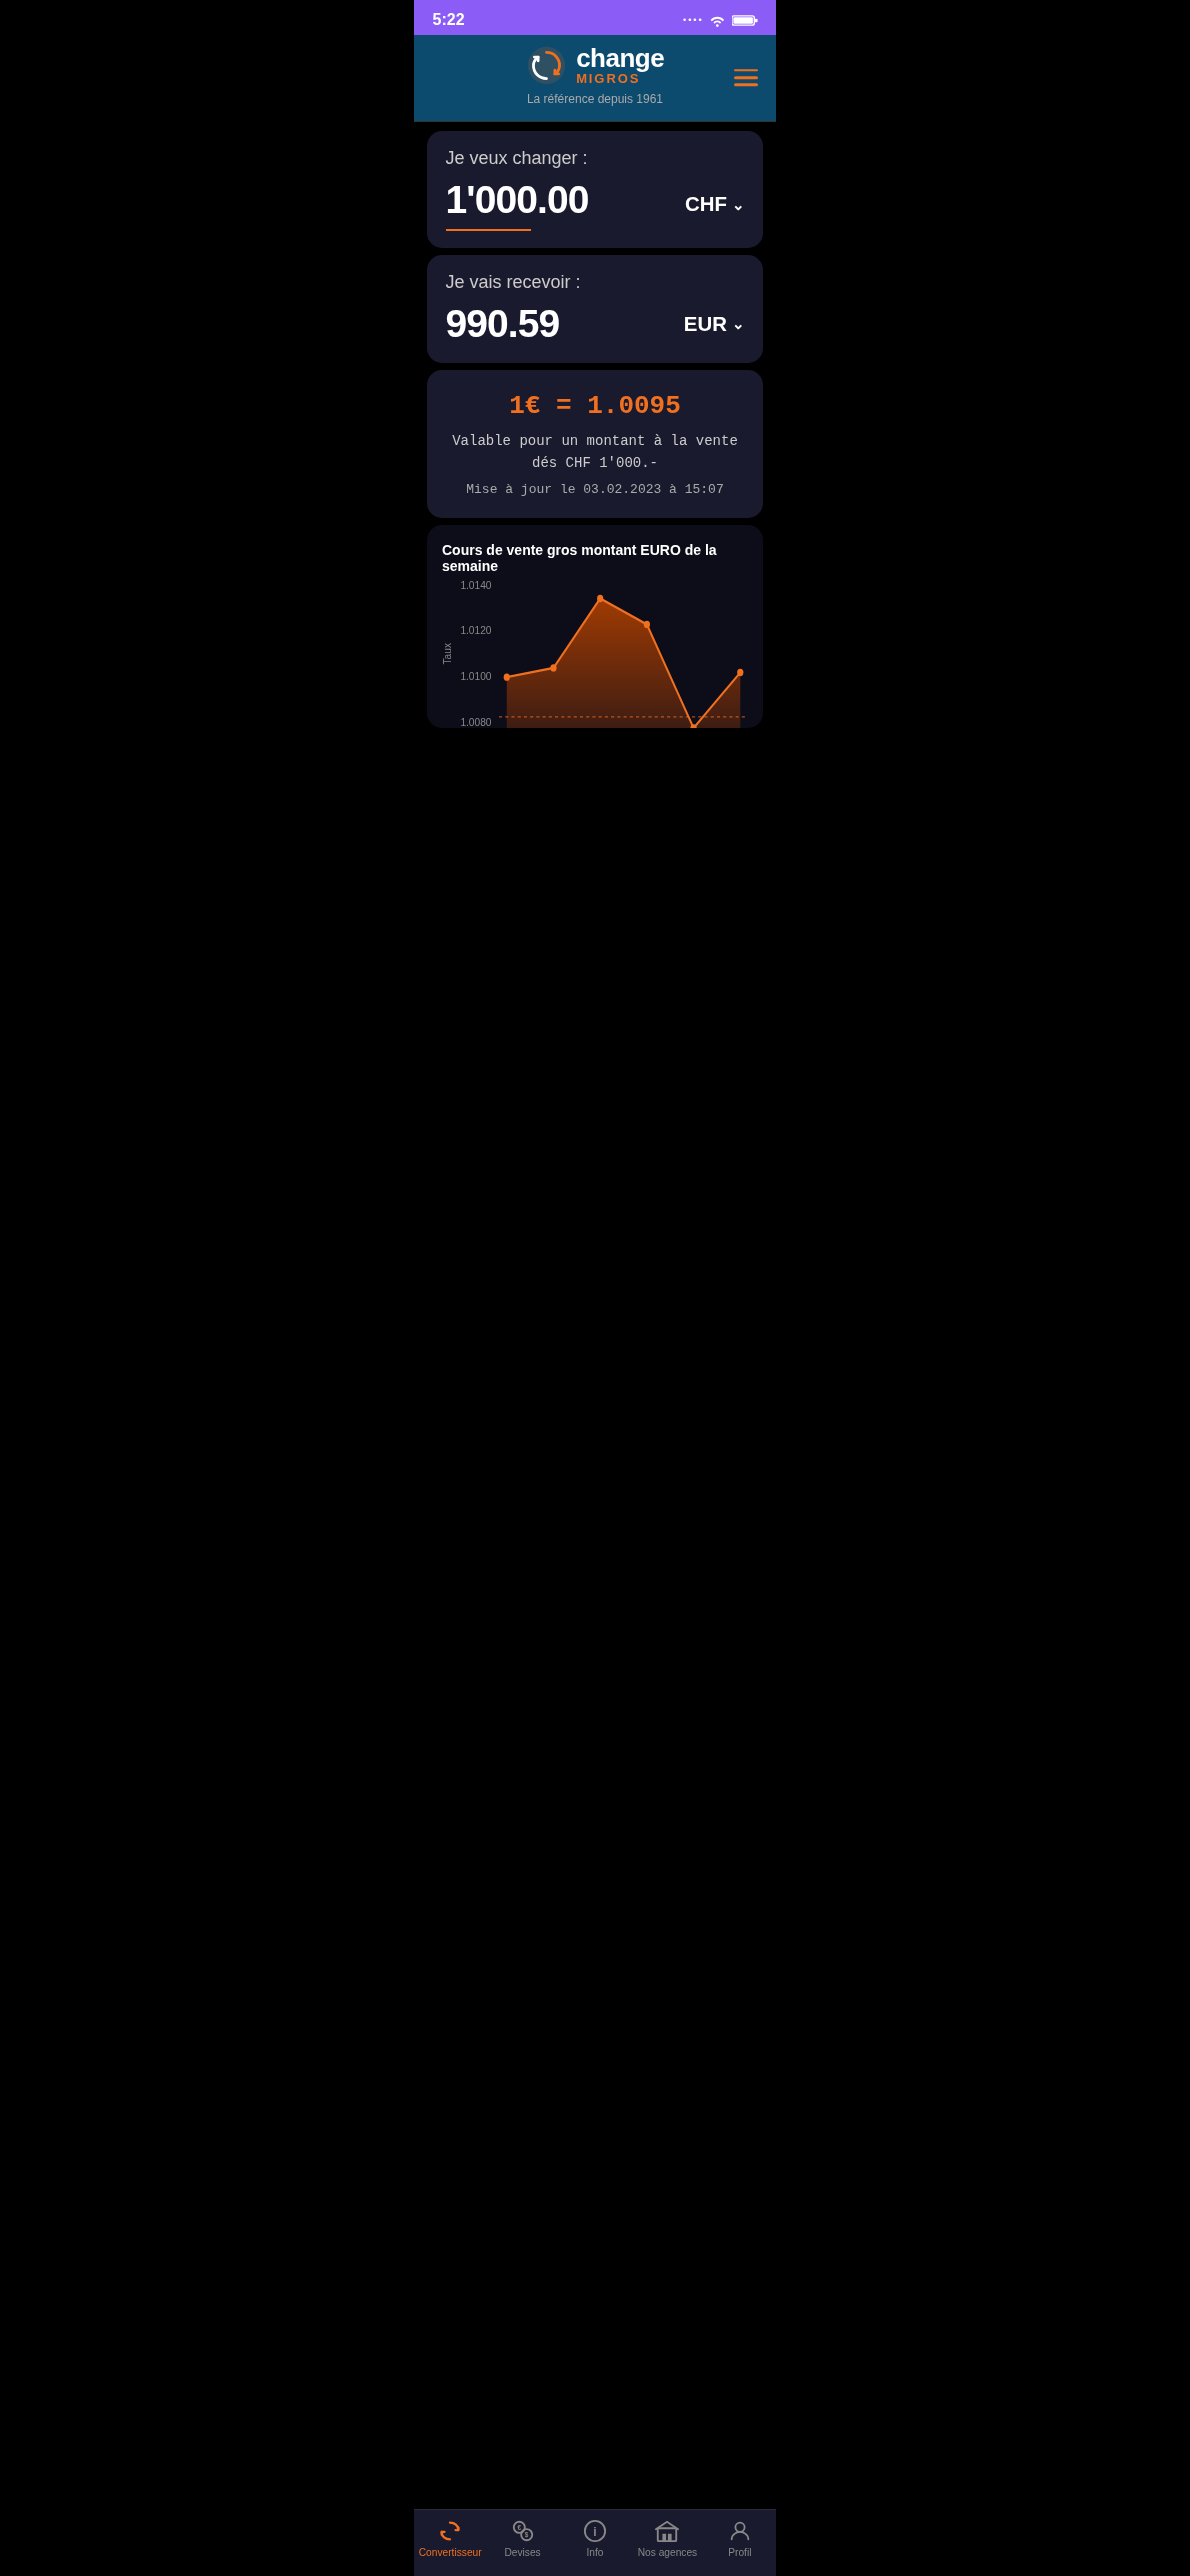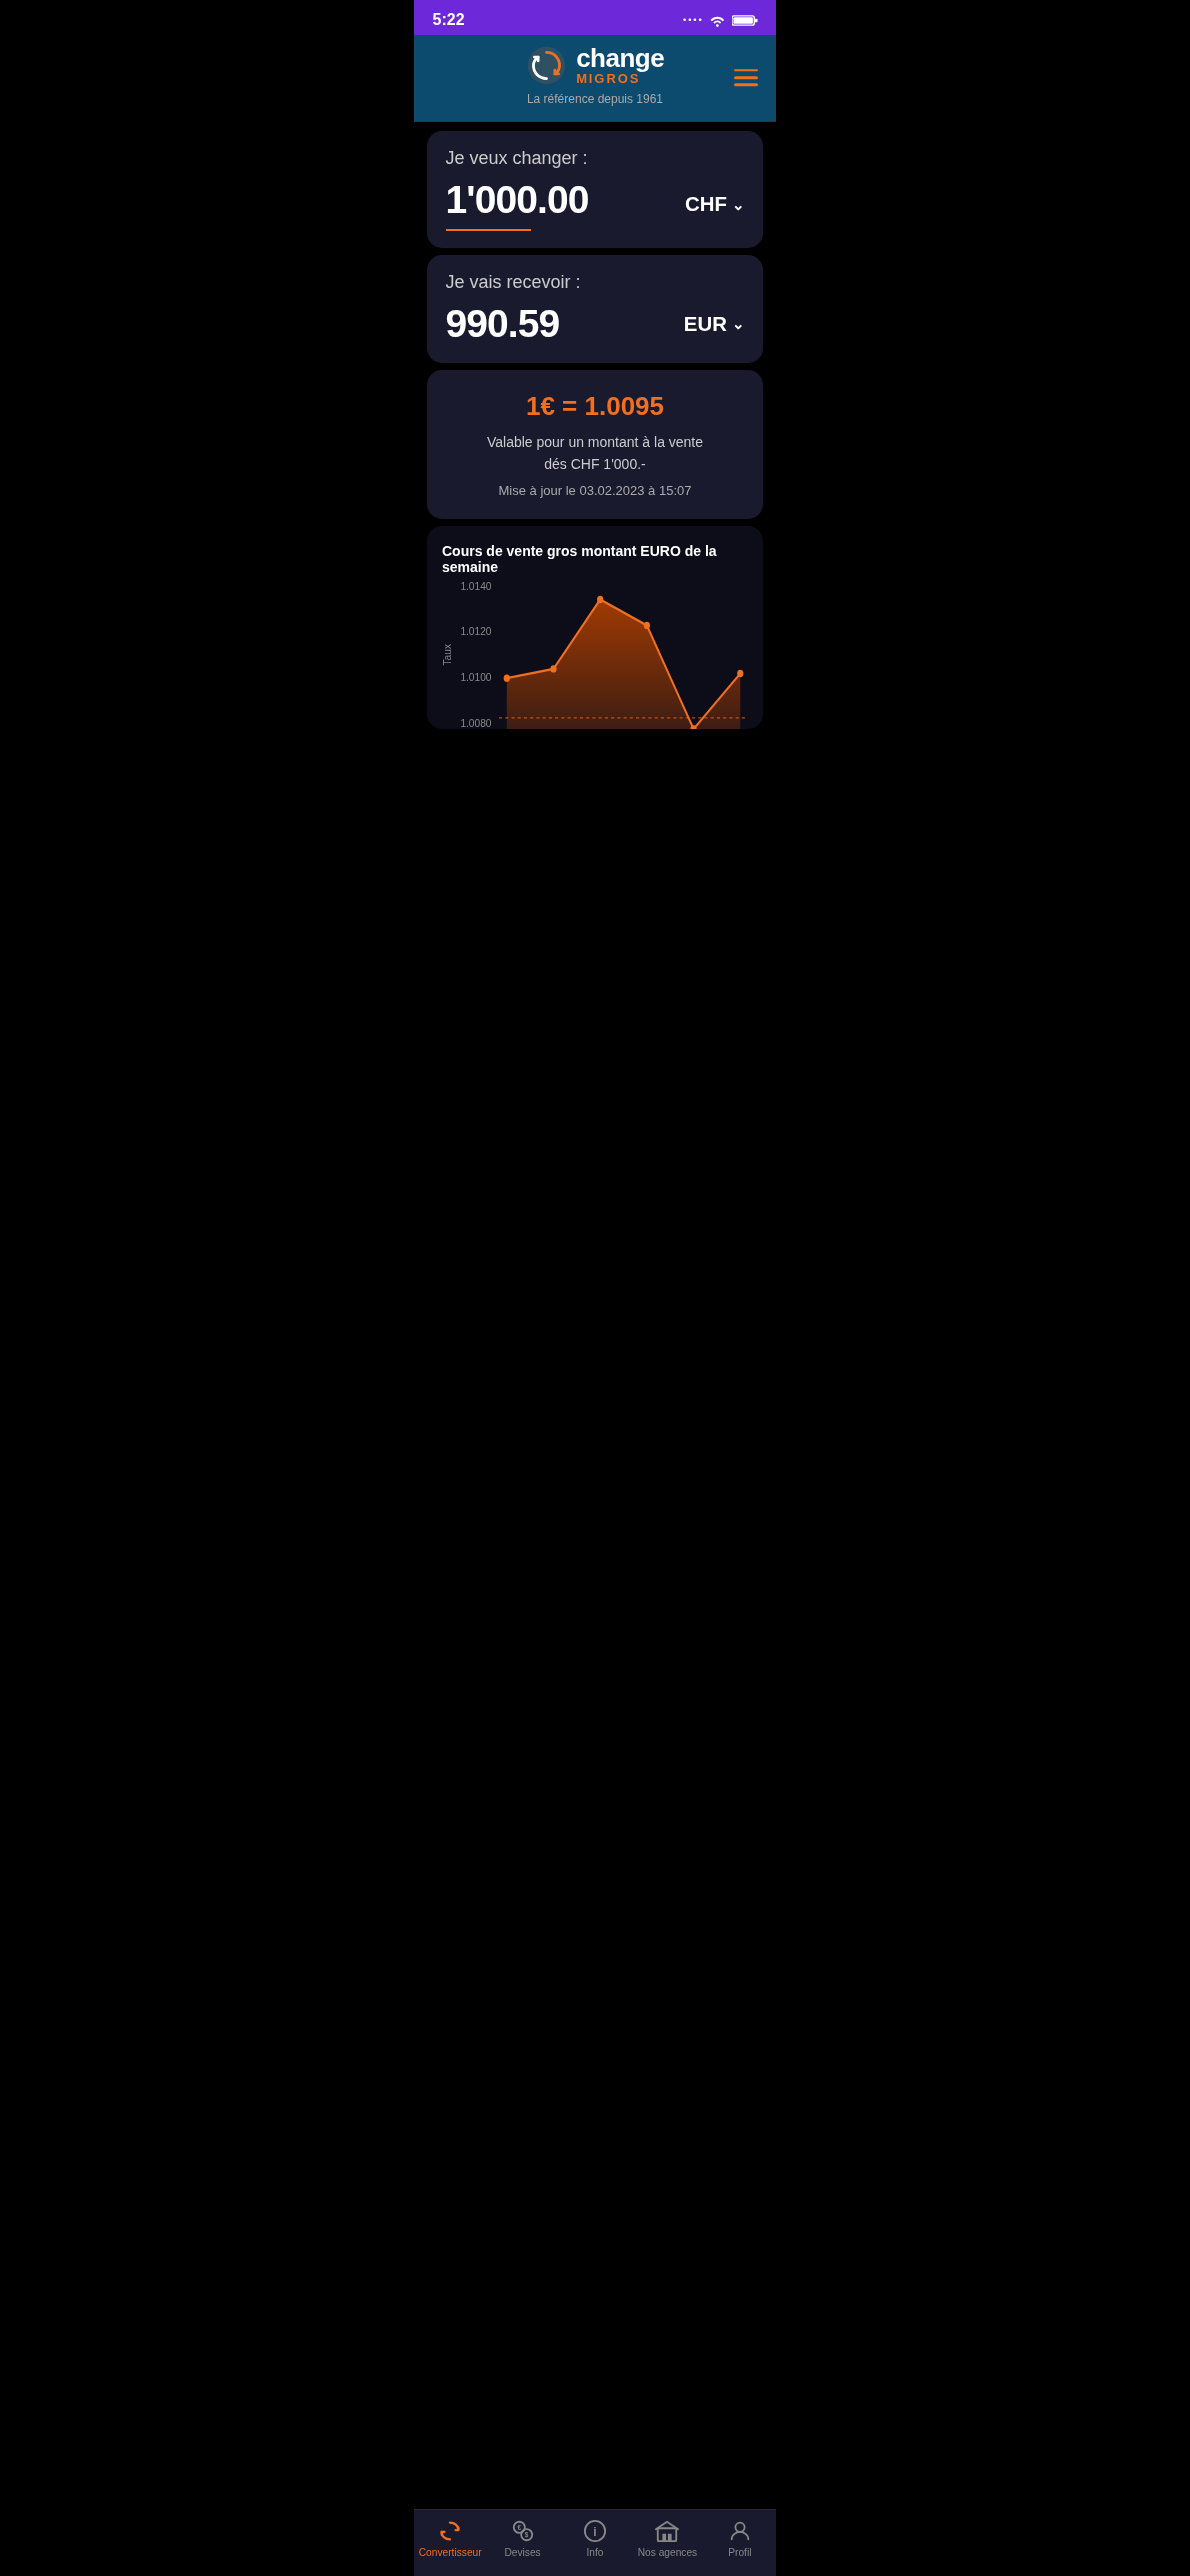--- a/index.html
+++ b/index.html
@@ -14,21 +14,21 @@
       color: #fff;
       overflow-x: hidden;
     }
 
     
     .status-bar {
       display: flex;
       justify-content: space-between;
       align-items: center;
       padding: 11px 18.5px 5.6px;
-      background: #6d28d9;
+      background: #8b5cf6;
     }
     .status-time {
       font-size: 16px;
       font-weight: 600;
       color: #fff;
     }
     .status-icons {
       display: flex;
       align-items: center;
       gap: 5.6px;
@@ -168,20 +168,21 @@
       color: #fff;
     }
 
     
     .rate-info-card {
       background: #1a1a2e;
       border-radius: 15px;
       margin: 7.4px 13px;
       padding: 20.4px 18.5px;
       text-align: center;
+      font-family: Liberation Mono, monospace;
     }
     .rate-main {
       font-size: 26px;
       font-weight: 700;
       color: #f07020;
       margin-bottom: 9.3px;
     }
     .rate-desc {
       font-size: 14px;
       color: #ccc;

